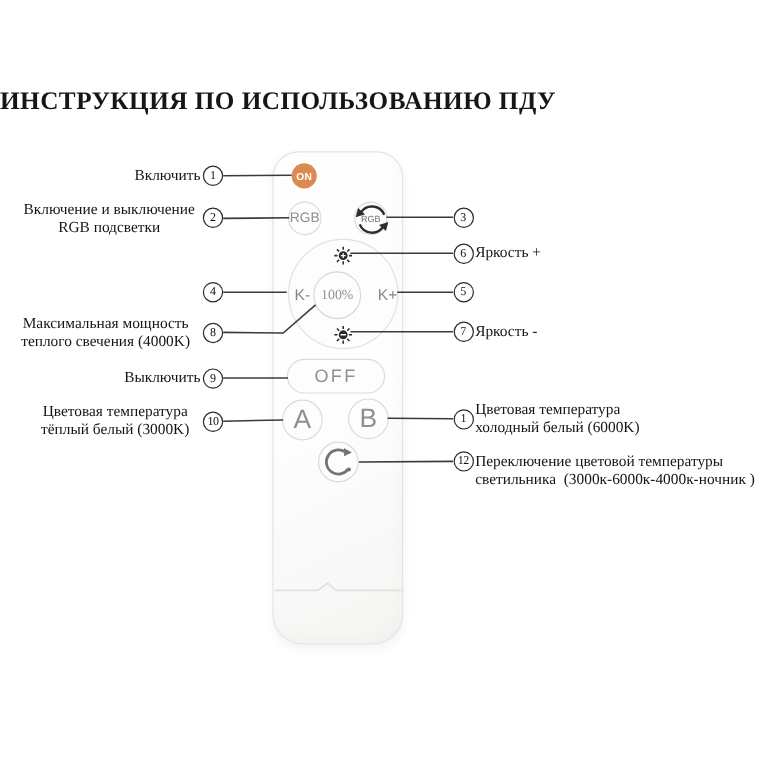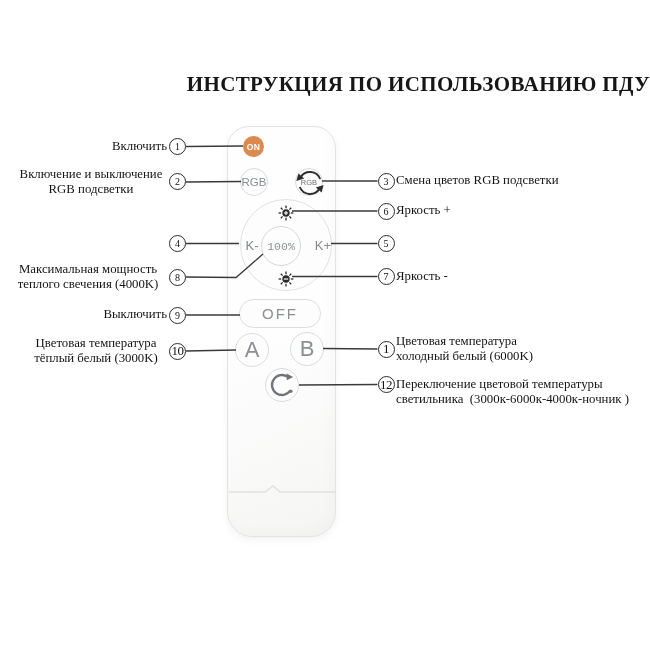--- a/index.html
+++ b/index.html
@@ -1,21 +1,21 @@
 <!DOCTYPE html>
 <html><head>
 <meta charset="utf-8">
 <style>
   html,body{margin:0;padding:0;background:#ffffff;}
   .stage{
     position:relative;width:650px;height:650px;background:#ffffff;overflow:hidden;
     font-family:"Liberation Serif", serif;color:#1a1a1a;
   }
   .title{
-    position:absolute;left:0;top:72px;width:650px;text-align:right;
+    position:absolute;left:0;top:72px;width:650px;text-align:left;
     font-size:21px;font-weight:bold;letter-spacing:0.4px;color:#161616;
   }
   
   .remote{
     position:absolute;left:227px;top:126px;width:109px;height:411px;
     background:linear-gradient(155deg,#fefefe 50%,#f5f5f4 100%);
     border:1px solid #e3e3e2;border-radius:22px 22px 25px 25px;
     box-shadow:0 3px 8px rgba(0,0,0,0.05), inset -4px -6px 12px rgba(0,0,0,0.02);
     box-sizing:border-box;
   }
@@ -31,21 +31,21 @@
   .btn-rgbcycle{left:67px;top:41px;width:28px;height:28px;font-size:7.5px;color:#6a6f72;}
   .btn-rgbcycle svg{position:absolute;left:-4px;top:-4px;}
   .dial{
     position:absolute;left:12px;top:72px;width:92px;height:92px;box-sizing:border-box;
     background:#fdfdfd;border:1.5px solid #e0e2e2;border-radius:50%;
   }
   .dial-inner{
     position:absolute;left:20px;top:26px;width:40px;height:40px;box-sizing:border-box;
     background:#fdfdfd;border:1.5px solid #d6d8d8;border-radius:50%;
     display:flex;align-items:center;justify-content:center;
-    font-family:Liberation Mono, monospace;font-size:11.5px;color:#8b9093;
+    font-family:Liberation Serif, serif;font-size:11.5px;color:#8b9093;
   }
   .kx{
     position:absolute;width:20px;top:37px;height:18px;line-height:18px;text-align:center;
     font-family:"Liberation Sans", sans-serif;font-size:13px;color:#85898c;
   }
   .k-minus{left:1px;} .k-plus{left:72px;}
   .sun{position:absolute;width:16px;height:16px;}
   .sun-top{left:37px;top:5px;} .sun-bottom{left:37px;top:71px;}
   .btn-off{
     position:absolute;left:11px;top:172px;width:82px;height:29px;box-sizing:border-box;
@@ -58,21 +58,21 @@
   .btn-cycle{left:37px;top:241px;width:34px;height:34px;}
   .battery{position:absolute;left:0;top:355px;}
   
   .lines{position:absolute;left:0;top:0;}
   .co{
     position:absolute;width:17px;height:17px;box-sizing:border-box;background:#fff;
     border:1.2px solid #2b2b2b;border-radius:50%;
     display:flex;align-items:center;justify-content:center;
     font-size:10px;color:#111;
   }
-  .co.two{font-size:13px;letter-spacing:-0.5px;}
+  .co.two{font-size:10px;letter-spacing:-0.5px;}
   .lbl{position:absolute;font-size:12.8px;line-height:15px;color:#141414;}
   .lbl-l{white-space:nowrap;}
   .lbl-l.wrap{white-space:normal;text-align:center;}
   .lbl-r{text-align:left;white-space:nowrap;}
   .lbl-r.wrap{white-space:normal;}
 </style>
 </head>
 <body>
 
 <div class="stage">
@@ -175,19 +175,18 @@
   <div class="co two" style="left:169px;top:342.5px">10</div>
   <div class="co two" style="left:377.5px;top:340.5px">1</div>
   <div class="co two" style="left:377.5px;top:376px">12</div>
 
   <div class="lbl lbl-l" style="right:483px;top:139px">Включить</div>
   <div class="lbl lbl-l wrap" style="right:483px;top:167px;width:152px">Включение и выключение RGB подсветки</div>
   <div class="lbl lbl-l wrap" style="right:483px;top:262px;width:158px">Максимальная мощность теплого свечения (4000K)</div>
   <div class="lbl lbl-l" style="right:483px;top:307px">Выключить</div>
   <div class="lbl lbl-l wrap" style="right:483px;top:336px;width:142px">Цветовая температура тёплый белый (3000K)</div>
 
-  <div class="lbl lbl-r" style="left:396px;top:173px">Смена цветов RGB подсветки</div>
   <div class="lbl lbl-r" style="left:396px;top:203px">Яркость +</div>
   <div class="lbl lbl-r" style="left:396px;top:269px">Яркость -</div>
   <div class="lbl lbl-r wrap" style="left:396px;top:334px;width:170px">Цветовая температура холодный белый (6000K)</div>
   <div class="lbl lbl-r wrap" style="left:396px;top:377px;width:255px">Переключение цветовой температуры светильника&nbsp; (3000к-6000к-4000к-ночник&nbsp;)</div>
 
 </div>
 
 </body></html>

